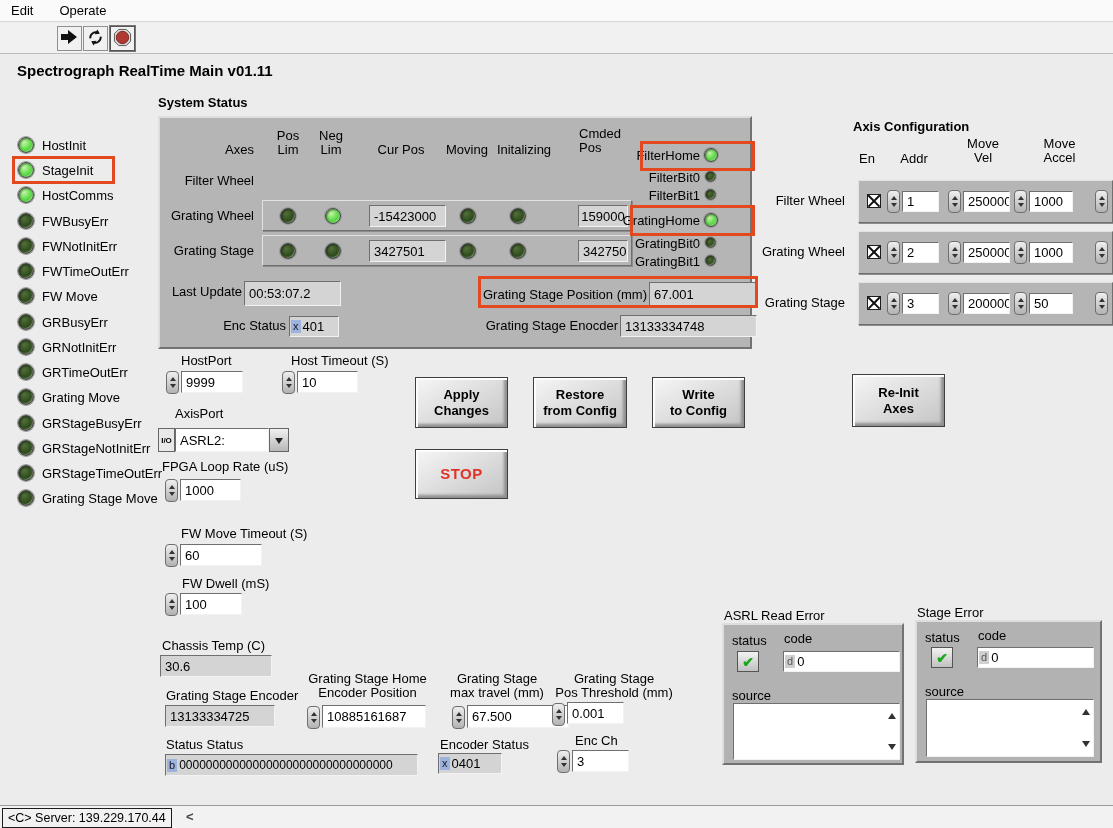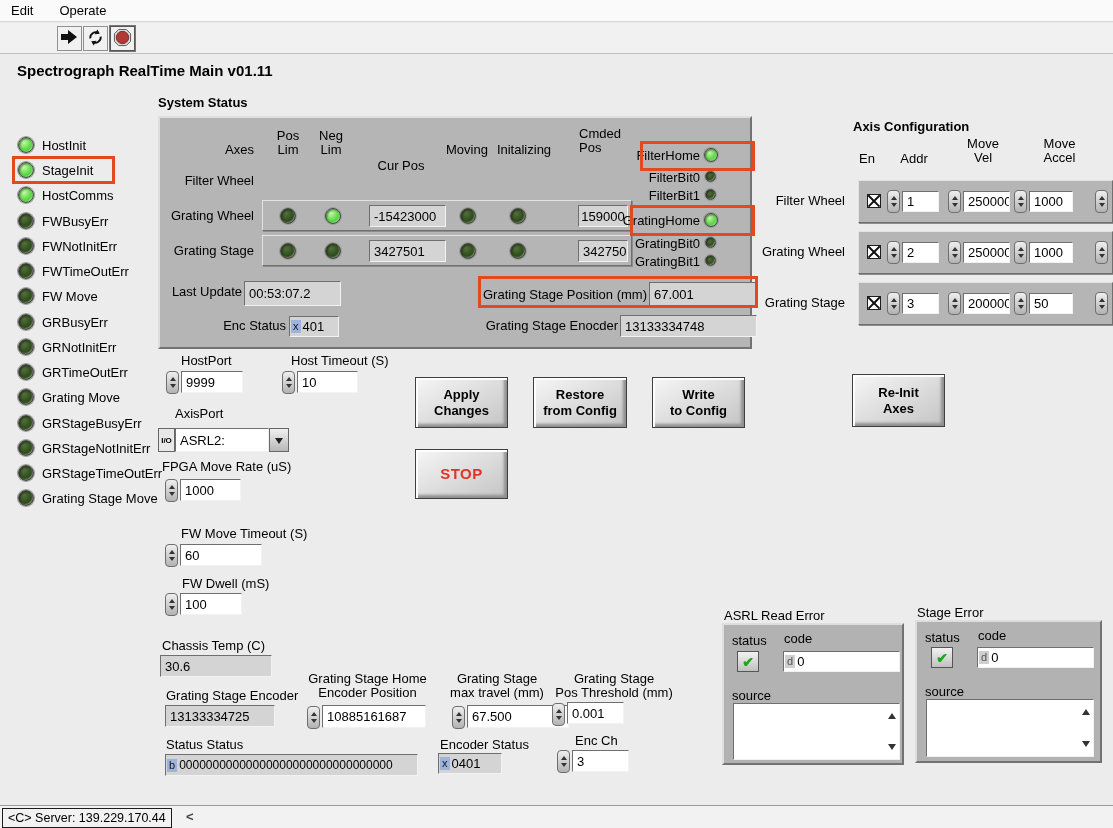--- a/index.html
+++ b/index.html
@@ -169,21 +169,21 @@
   </div>
 
   <div class="lbl bold" style="left:158px;top:96px;">System Status</div>
   <div class="abs panel" style="left:158px;top:116px;width:594px;height:233px;">
 
     <div class="lbl right" style="left:32px;top:25px;width:62px;">Axes</div>
     <div class="lbl pre center" style="left:110px;top:11px;width:36px;">Pos
 Lim</div>
     <div class="lbl pre center" style="left:153px;top:11px;width:36px;">Neg
 Lim</div>
-    <div class="lbl center" style="left:215px;top:25px;width:52px;margin-top:16px;">Cur Pos</div>
+    <div class="lbl center" style="left:215px;top:25px;width:52px;">Cur Pos</div>
     <div class="lbl center" style="left:285px;top:25px;width:44px;">Moving</div>
     <div class="lbl center" style="left:334px;top:25px;width:60px;">Initalizing</div>
     <div class="lbl pre" style="left:419px;top:9px;width:48px;">Cmded
 Pos</div>
 
     <div class="lbl right" style="left:-9px;top:56px;width:103px;">Filter Wheel</div>
     <div class="lbl right" style="left:-9px;top:91px;width:103px;">Grating Wheel</div>
     <div class="lbl right" style="left:-9px;top:126px;width:103px;">Grating Stage</div>
 
 
@@ -267,21 +267,21 @@
   <div class="abs visaicon" style="left:158px;top:428px;width:17px;height:24px;">
       <span>I/O</span>
     </div>
   <div class="abs field" style="left:175px;top:428px;width:94px;height:24px;">
       <span>ASRL2:</span>
     </div>
   <div class="abs ddbtn" style="left:269px;top:428px;width:20px;height:24px;">
       <b></b>
     </div>
 
-  <div class="lbl" style="left:162px;top:460px;">FPGA Move Rate (uS)</div>
+  <div class="lbl" style="left:162px;top:460px;">FPGA Loop Rate (uS)</div>
   <div class="spin" style="left:165px;top:479px;">
       <i class="up"></i>
       <i class="dn"></i>
     </div>
   <div class="abs field" style="left:180px;top:479px;width:61px;">
       <span>1000</span>
     </div>
 
   <div class="lbl" style="left:181px;top:527px;">FW Move Timeout (S)</div>
   <div class="spin" style="left:165px;top:544px;">

